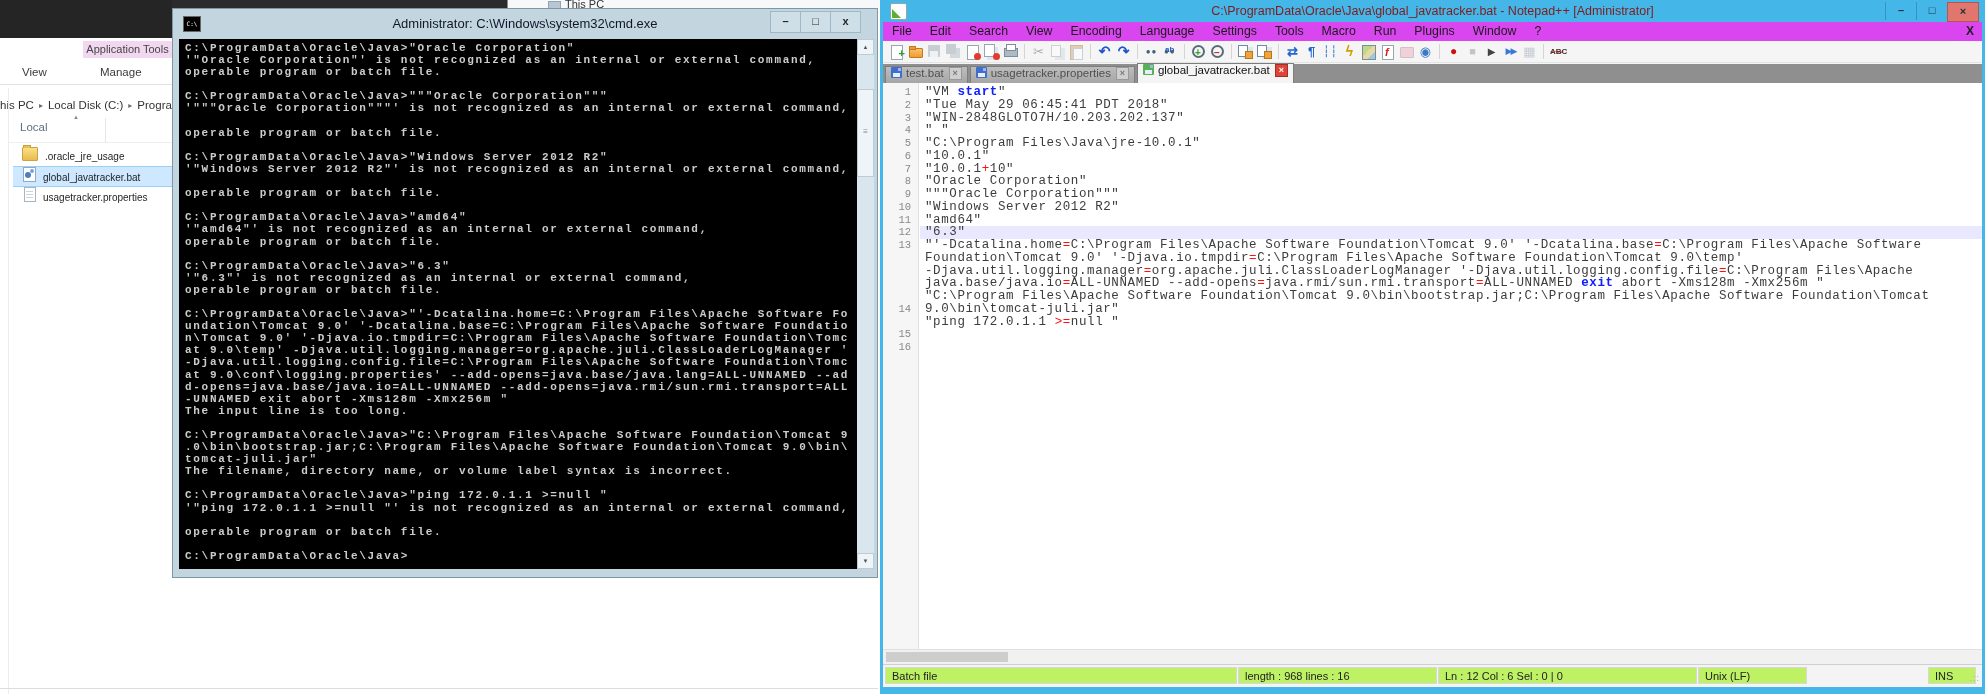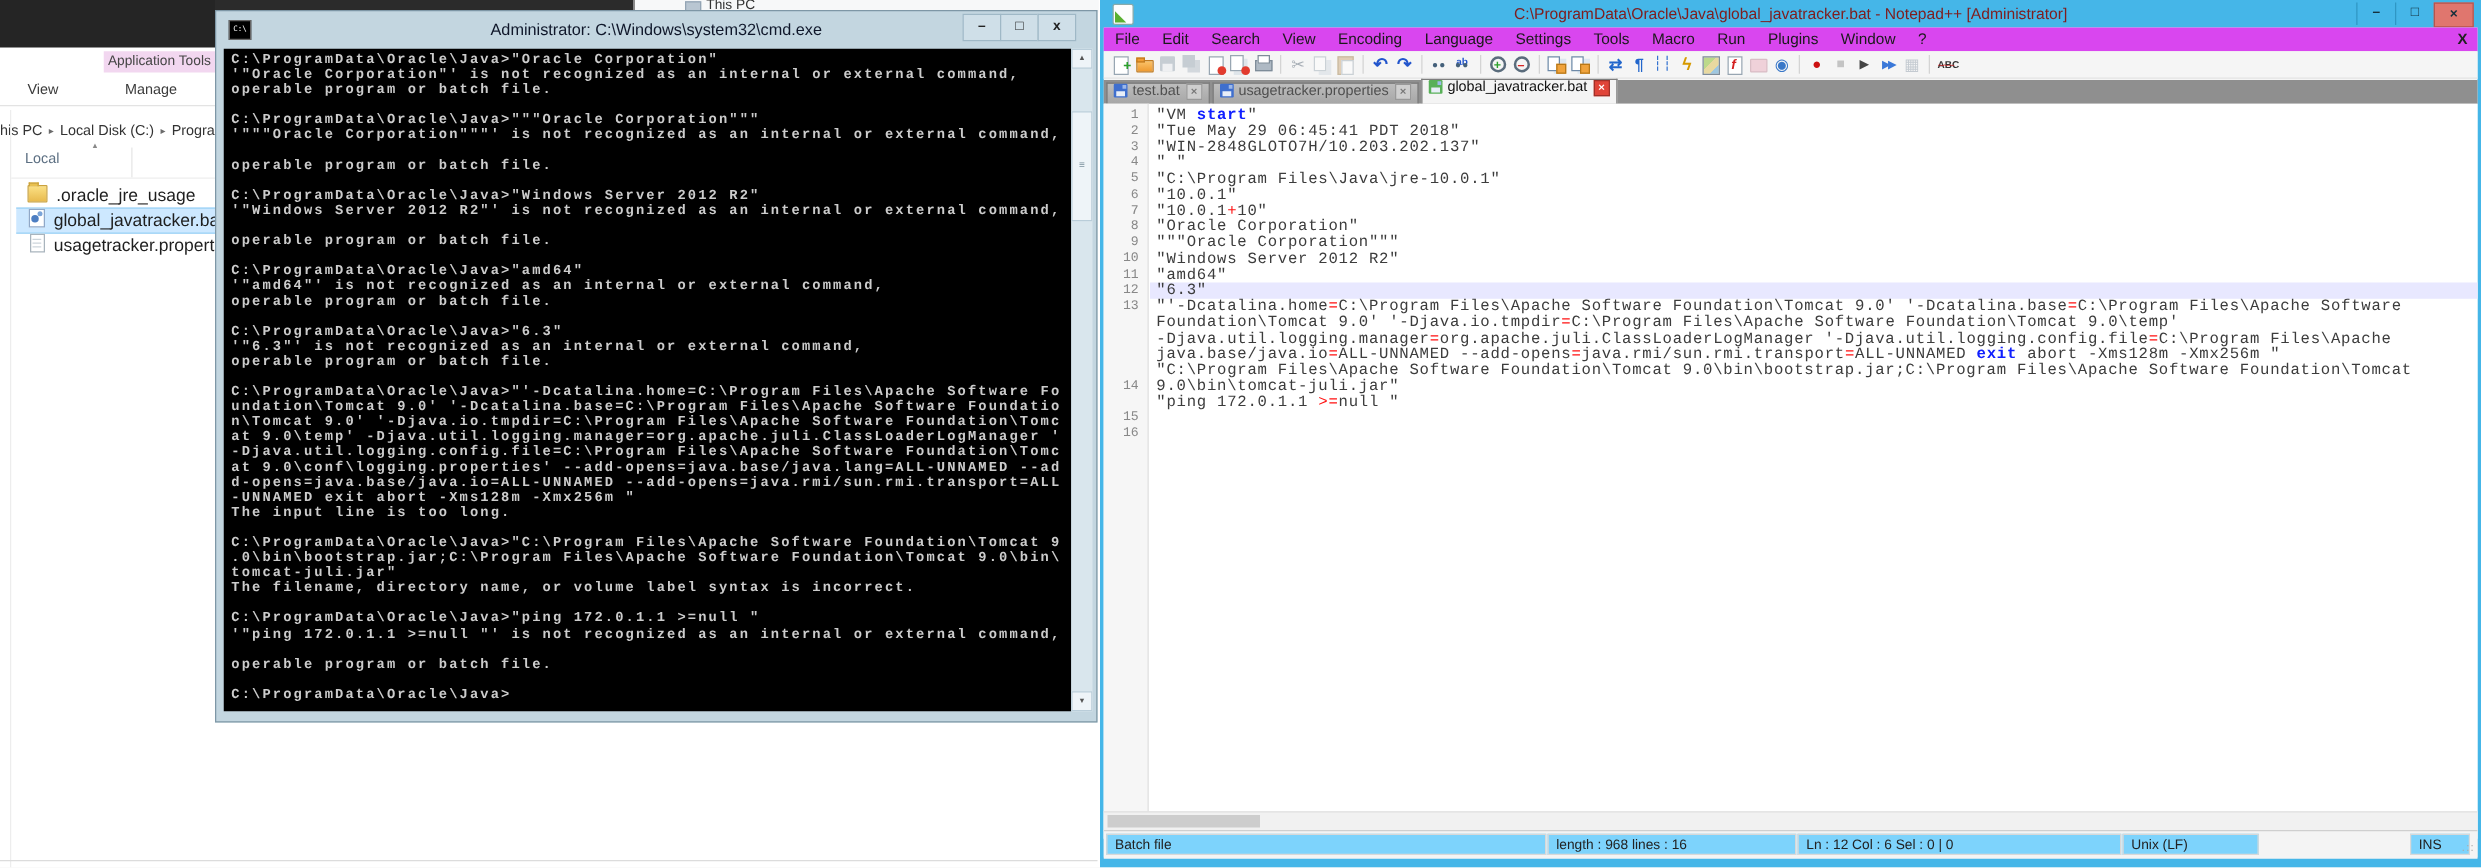--- a/index.html
+++ b/index.html
@@ -19,21 +19,21 @@
   #expl-tab-manage{left:100px;top:66px;font-size:11.5px;color:#3b3b3b;}
   #expl-ribbon-border{left:0;top:84px;width:172px;height:1px;background:#e3e3e3;}
   #expl-breadcrumb{left:-7px;top:99px;width:180px;height:16px;font-size:11.5px;color:#333;white-space:nowrap;overflow:hidden;}
   #expl-breadcrumb .sep{color:#6b6b6b;font-size:8px;padding:0 5px;vertical-align:1px;}
   #expl-pane-line{left:8px;top:88px;width:1px;height:606px;background:#ededed;}
   #expl-colheader{left:20px;top:121px;font-size:11.5px;color:#5d7083;}
   #expl-sort{left:73px;top:114px;font-size:6px;color:#888;}
   #expl-col-line{left:105px;top:118px;width:1px;height:24px;background:#e6e6e6;}
   #expl-header-border{left:9px;top:142px;width:163px;height:1px;background:#eeeeee;}
   #expl-files{left:0;top:147px;width:172px;}
-  .frow{position:relative;height:19px;line-height:19px;font-size:14px;color:#1e1e1e;white-space:nowrap;padding-left:22px;}
+  .frow{position:relative;height:19px;line-height:19px;font-size:10px;color:#1e1e1e;white-space:nowrap;padding-left:22px;}
   .frow.sel{background:#cde8ff;border-top:1px solid #9ad1f5;border-bottom:1px solid #9ad1f5;margin-left:13px;padding-left:9px;}
   .fic{display:inline-block;width:14px;height:12px;position:relative;margin-right:7px;vertical-align:-1px;}
   .fic.folder{background:linear-gradient(#fbe084,#e8bb4f);border:1px solid #caa23e;border-radius:1px;}
   .fic.folder::before{content:"";position:absolute;left:0;top:-3px;width:6px;height:2px;background:#e8c050;border:1px solid #caa23e;border-bottom:none;}
   .fic.page{background:#fff;border:1px solid #a9b4bd;width:10px;height:13px;margin-left:2px;}
   .fic.gearpage{background:#fff;border:1px solid #8fa8c8;width:11px;height:13px;margin-left:1px;}
   .fic.gearpage::before{content:"";position:absolute;left:1px;top:4px;width:6px;height:6px;border-radius:50%;background:#4d7ec2;}
   .fic.gearpage::after{content:"";position:absolute;left:6px;top:1px;width:4px;height:4px;border-radius:50%;background:#7aa4d8;}
   .fic.page::before{content:"";position:absolute;left:1px;top:3px;width:7px;height:1px;background:#cdd5db;box-shadow:0 3px 0 #cdd5db,0 6px 0 #cdd5db;}
   #expl-bottom-line{left:0;top:688px;width:878px;height:1px;background:#dcdcdc;}
@@ -141,21 +141,21 @@
       font-size:12.5px;letter-spacing:0.6px;color:#3c3c3c;padding-left:5px;}
   .erow.cur{background:#e8e8ff;}
   .kw{color:#1020ff;font-weight:bold;}
   .op{color:#ff1010;}
   #npp-rows,#npp-gutter{padding-top:3px;box-sizing:border-box;}
 
   #npp-hscroll{position:absolute;left:0;top:627px;width:100%;height:15px;background:#f1f1f1;border-top:1px solid #e0e0e0;}
   #npp-hthumb{position:absolute;left:3px;top:2px;width:122px;height:10px;background:#cdcdcd;}
   #npp-status{position:absolute;left:0;top:642px;width:100%;height:22px;background:#f4f4f4;border-top:1px solid #cfcfcf;
       font-size:11px;color:#222;}
-  .sfield{position:absolute;top:2px;height:17px;line-height:17px;background:#7dd3fc;border:1px solid #d8d8d8;
+  .sfield{position:absolute;top:2px;height:17px;line-height:17px;background:#bef264;border:1px solid #d8d8d8;
       padding-left:6px;box-sizing:border-box;overflow:hidden;white-space:nowrap;}
   #npp-grip{position:absolute;right:2px;top:8px;color:#aaa;font-size:9px;letter-spacing:1px;}
 </style>
 </head>
 <body>
 
 <div class="abs" id="expl-black-top"></div>
 <div class="abs" id="expl-black-sliver"></div>
 <div class="abs" id="expl-top-sliver">
   <span class="pcico"></span><span class="pctxt">This PC</span>

